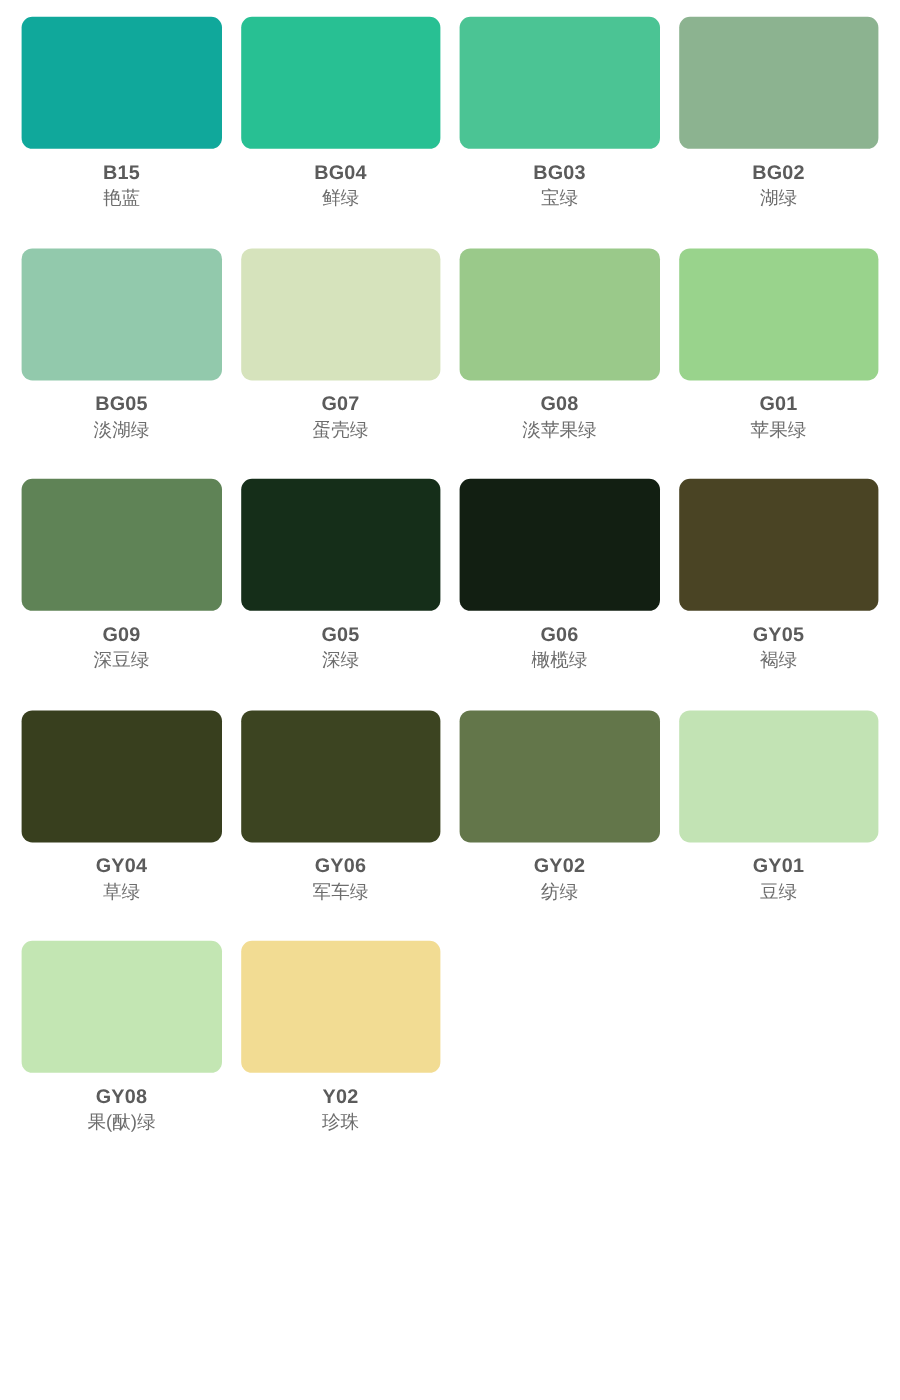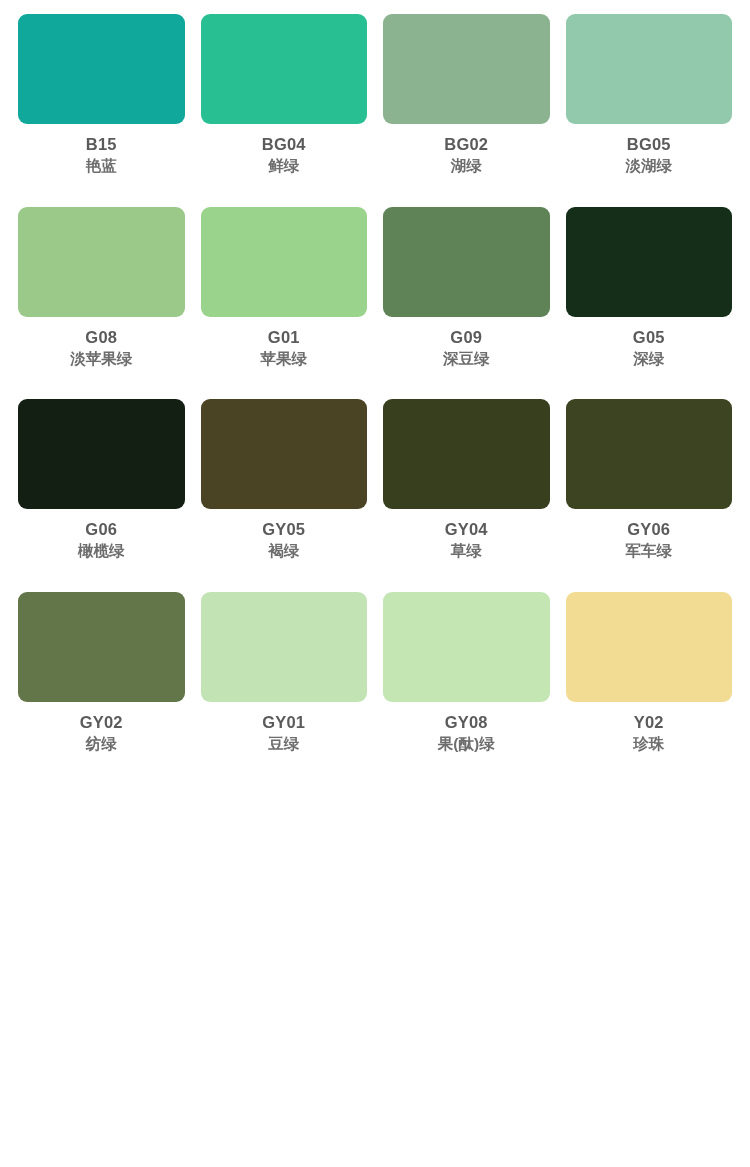--- a/index.html
+++ b/index.html
@@ -48,21 +48,21 @@
     font-weight: bold;
     color: #5b5b5b;
     letter-spacing: 0.2px;
     line-height: 1.1;
     text-align: center;
   }
 
   .swatch-name {
     margin-top: 4px;
     font-size: 15.5px;
-    font-weight: bold;
+    font-weight: normal;
     color: #6d6d6d;
     line-height: 1.15;
     text-align: left;
     white-space: nowrap;
   }
 </style>
 </head>
 <body>
 
 <main id="swatch-grid">
@@ -70,28 +70,38 @@
       <div class="swatch-chip" style="background: rgb(16, 168, 155);"></div>
       <div class="swatch-code">B15</div>
       <div class="swatch-name">艳蓝</div>
     </div>
     <div class="swatch-cell">
       <div class="swatch-chip" style="background: rgb(40, 192, 147);"></div>
       <div class="swatch-code">BG04</div>
       <div class="swatch-name">鲜绿</div>
     </div>
     <div class="swatch-cell">
+      <div class="swatch-chip" style="background: rgb(75, 196, 148);"></div>
+      <div class="swatch-code">BG03</div>
+      <div class="swatch-name">宝绿</div>
+    </div>
+    <div class="swatch-cell">
       <div class="swatch-chip" style="background: rgb(140, 179, 144);"></div>
       <div class="swatch-code">BG02</div>
       <div class="swatch-name">湖绿</div>
     </div>
     <div class="swatch-cell">
       <div class="swatch-chip" style="background: rgb(146, 201, 172);"></div>
       <div class="swatch-code">BG05</div>
       <div class="swatch-name">淡湖绿</div>
+    </div>
+    <div class="swatch-cell">
+      <div class="swatch-chip" style="background: rgb(214, 227, 188);"></div>
+      <div class="swatch-code">G07</div>
+      <div class="swatch-name">蛋壳绿</div>
     </div>
     <div class="swatch-cell">
       <div class="swatch-chip" style="background: rgb(154, 201, 138);"></div>
       <div class="swatch-code">G08</div>
       <div class="swatch-name">淡苹果绿</div>
     </div>
     <div class="swatch-cell">
       <div class="swatch-chip" style="background: rgb(153, 211, 140);"></div>
       <div class="swatch-code">G01</div>
       <div class="swatch-name">苹果绿</div>

